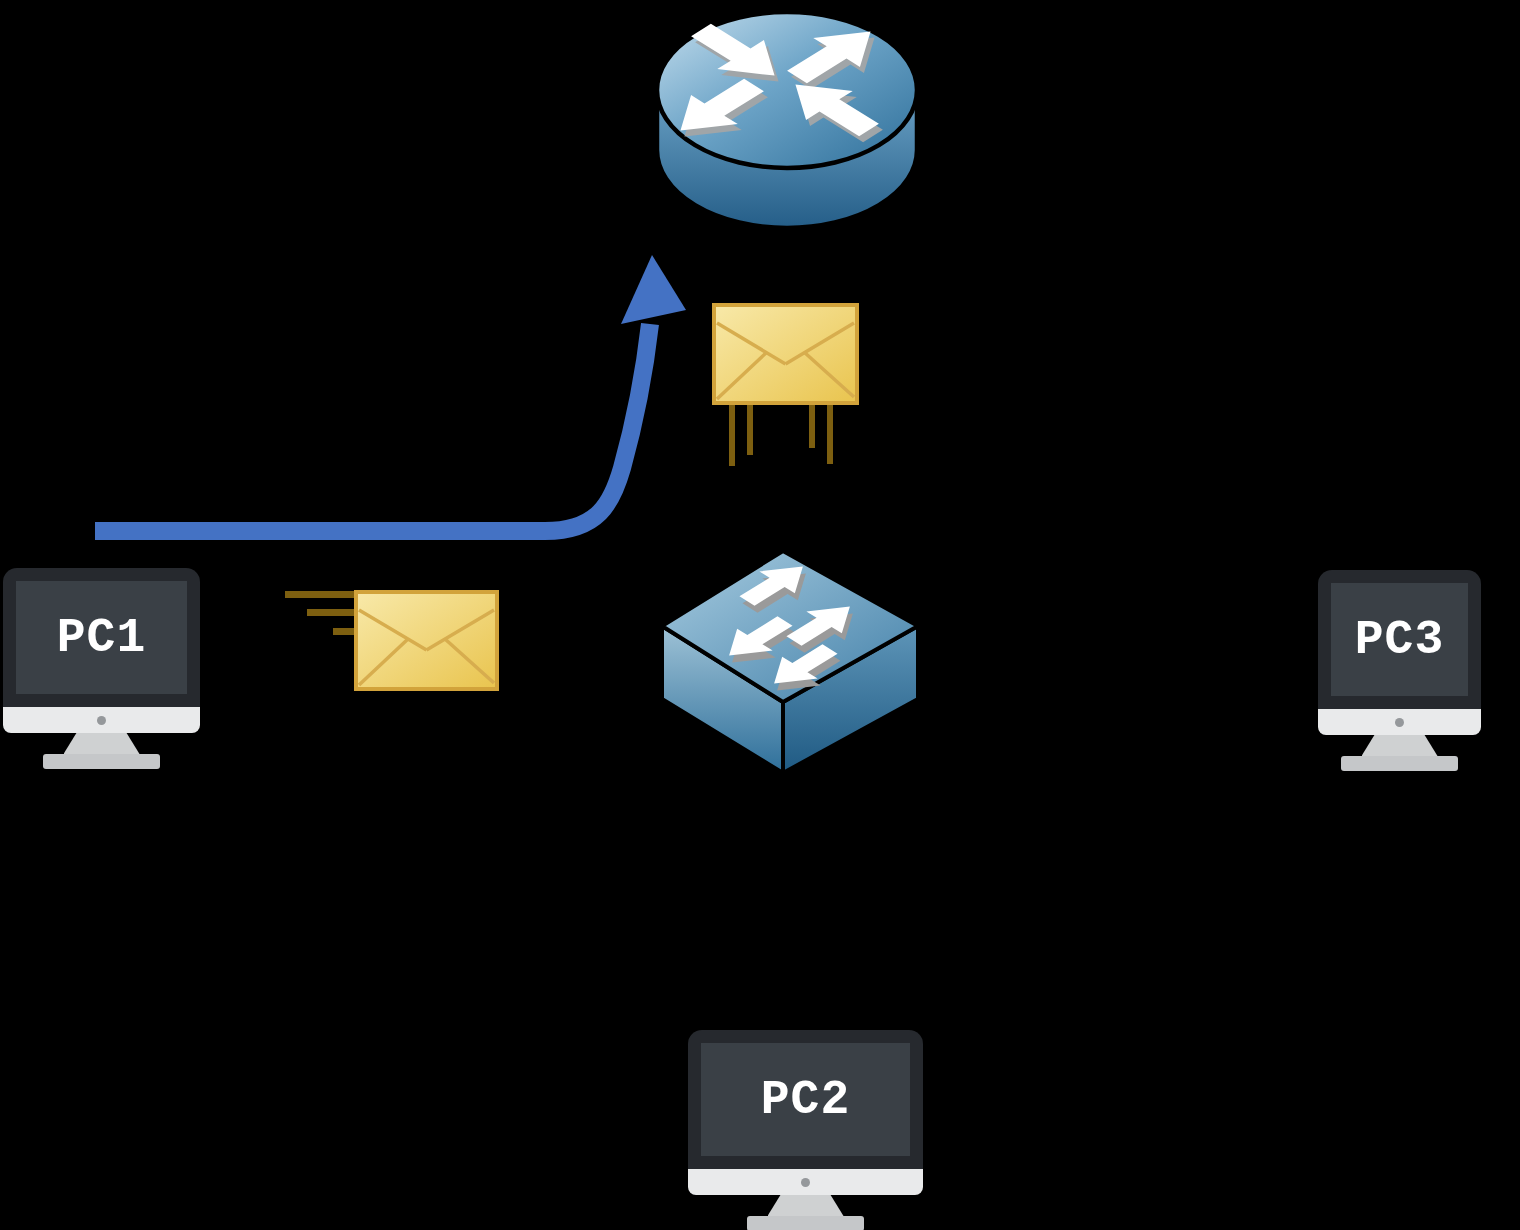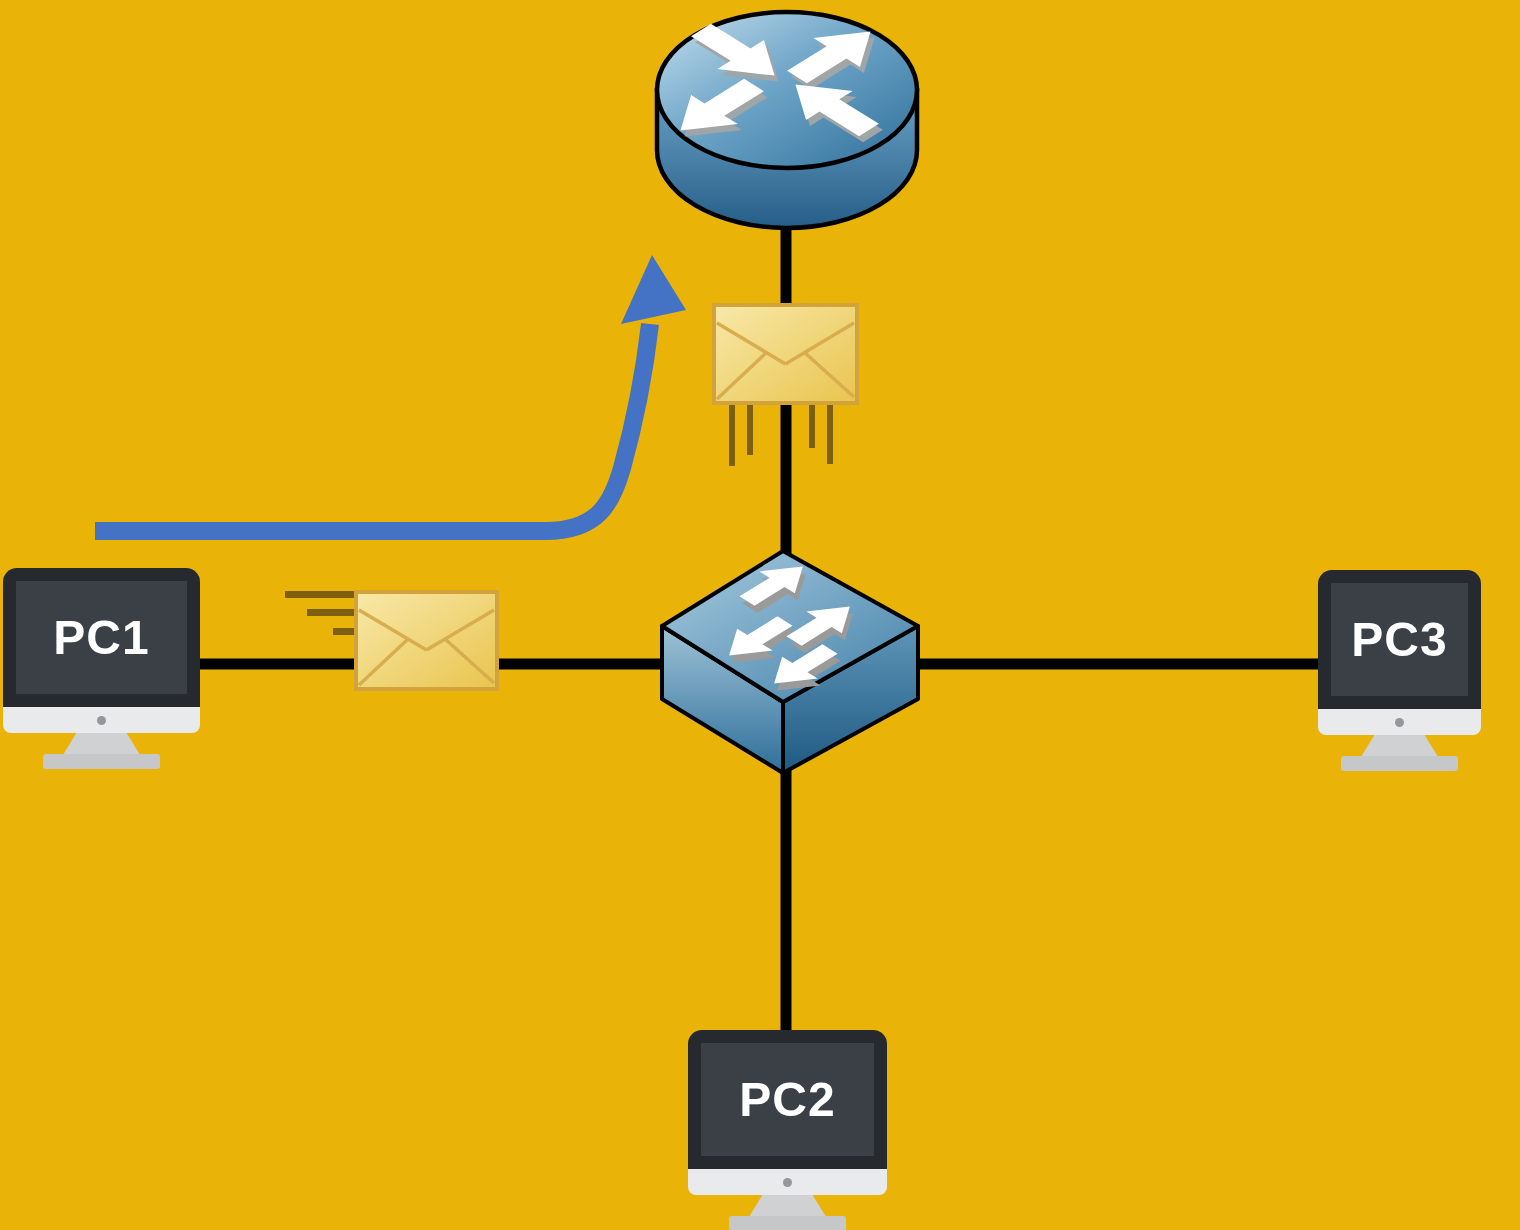--- a/index.html
+++ b/index.html
@@ -1,17 +1,17 @@
 <!DOCTYPE html>
 <html><head>
 <meta charset="utf-8">
 <style>
   html,body{margin:0;padding:0;background:#ffffff;}
-  .canvas{position:relative;width:1520px;height:1230px;background:#eab308;overflow:hidden;
-          font-family:Liberation Sans, sans-serif;}
+  .canvas{position:relative;width:1520px;height:1230px;background:#000000;overflow:hidden;
+          font-family:Liberation Mono, monospace;}
   .layer{position:absolute;left:0;top:0;}
   .pc{position:absolute;display:flex;flex-direction:column;align-items:center;}
   .pc-bezel{width:100%;height:139px;background:#26292e;border-radius:14px 14px 0 0;
             padding:13px;box-sizing:border-box;}
   .pc-screen{width:100%;height:100%;background:#3a4046;display:flex;align-items:center;justify-content:center;}
   .pc-label{color:#ffffff;font-size:48px;font-weight:700;letter-spacing:1px;}
   .pc-chin{width:100%;height:26px;background:#e9eaeb;border-radius:0 0 8px 8px;
            display:flex;align-items:center;justify-content:center;}
   .pc-dot{width:9px;height:9px;border-radius:50%;background:#95989b;}
   .pc-neck{width:76px;height:21px;background:#cfd1d2;clip-path:polygon(17% 0,83% 0,100% 100%,0 100%);}
@@ -136,21 +136,21 @@
       <span class="pc-label">PC3</span>
     </div>
   </div>
   <div class="pc-chin">
     <div class="pc-dot"></div>
   </div>
   <div class="pc-neck"></div>
   <div class="pc-base"></div>
 </div>
 
-<div class="pc" style="left:688px;top:1030px;width:199px;">
+<div class="pc" style="left:688px;top:1030px;width:235px;">
   <div class="pc-bezel">
     <div class="pc-screen">
       <span class="pc-label">PC2</span>
     </div>
   </div>
   <div class="pc-chin">
     <div class="pc-dot"></div>
   </div>
   <div class="pc-neck"></div>
   <div class="pc-base"></div>

